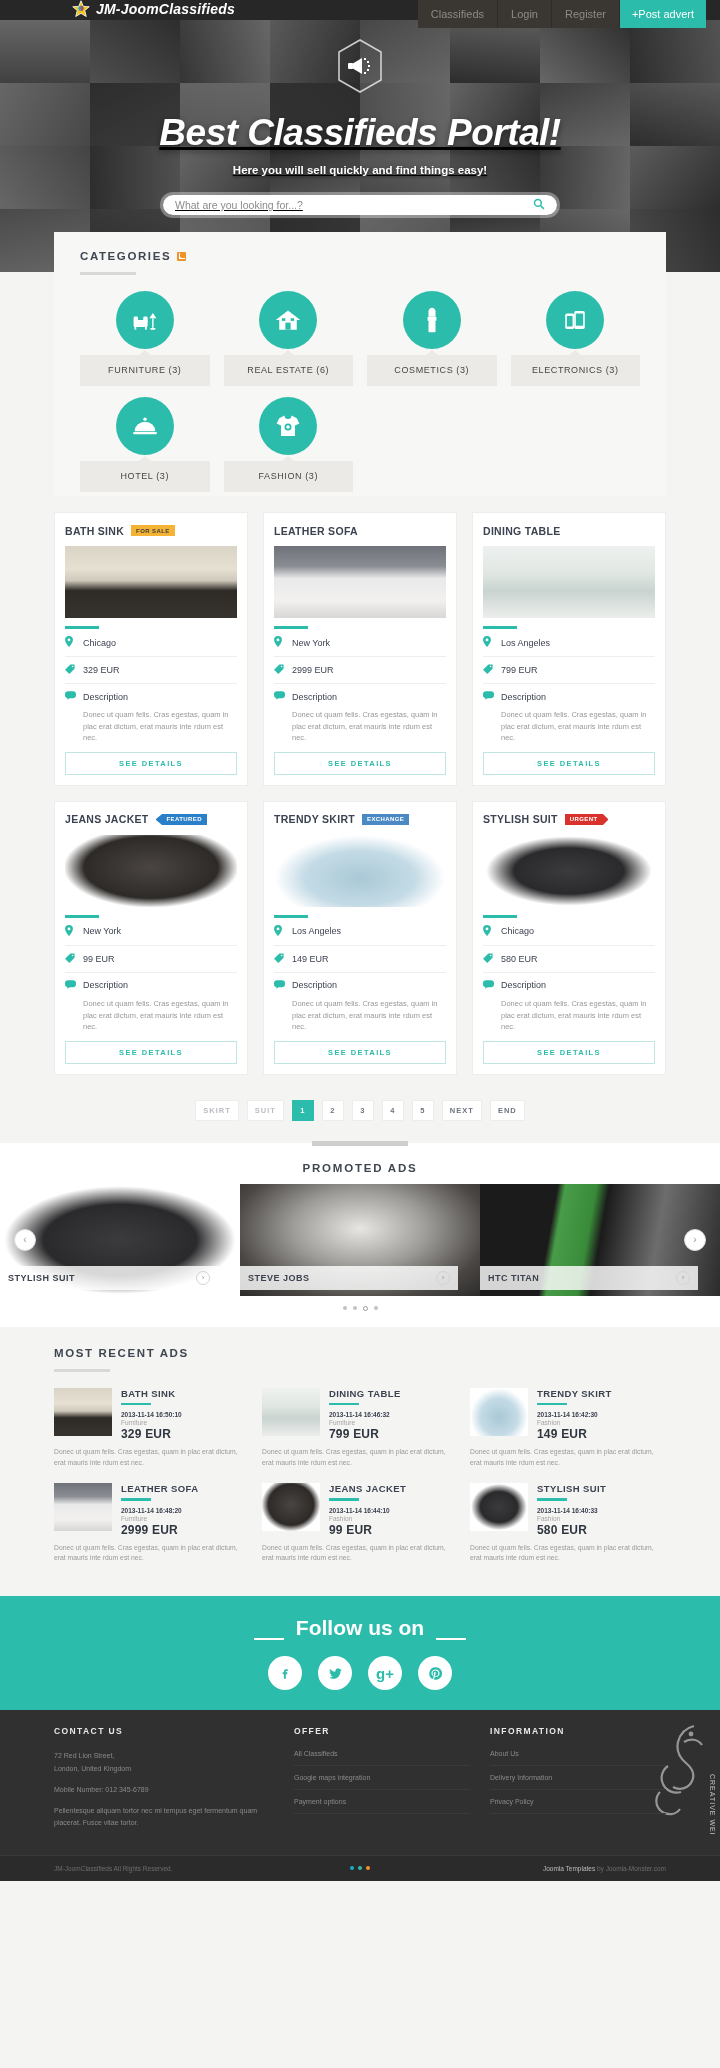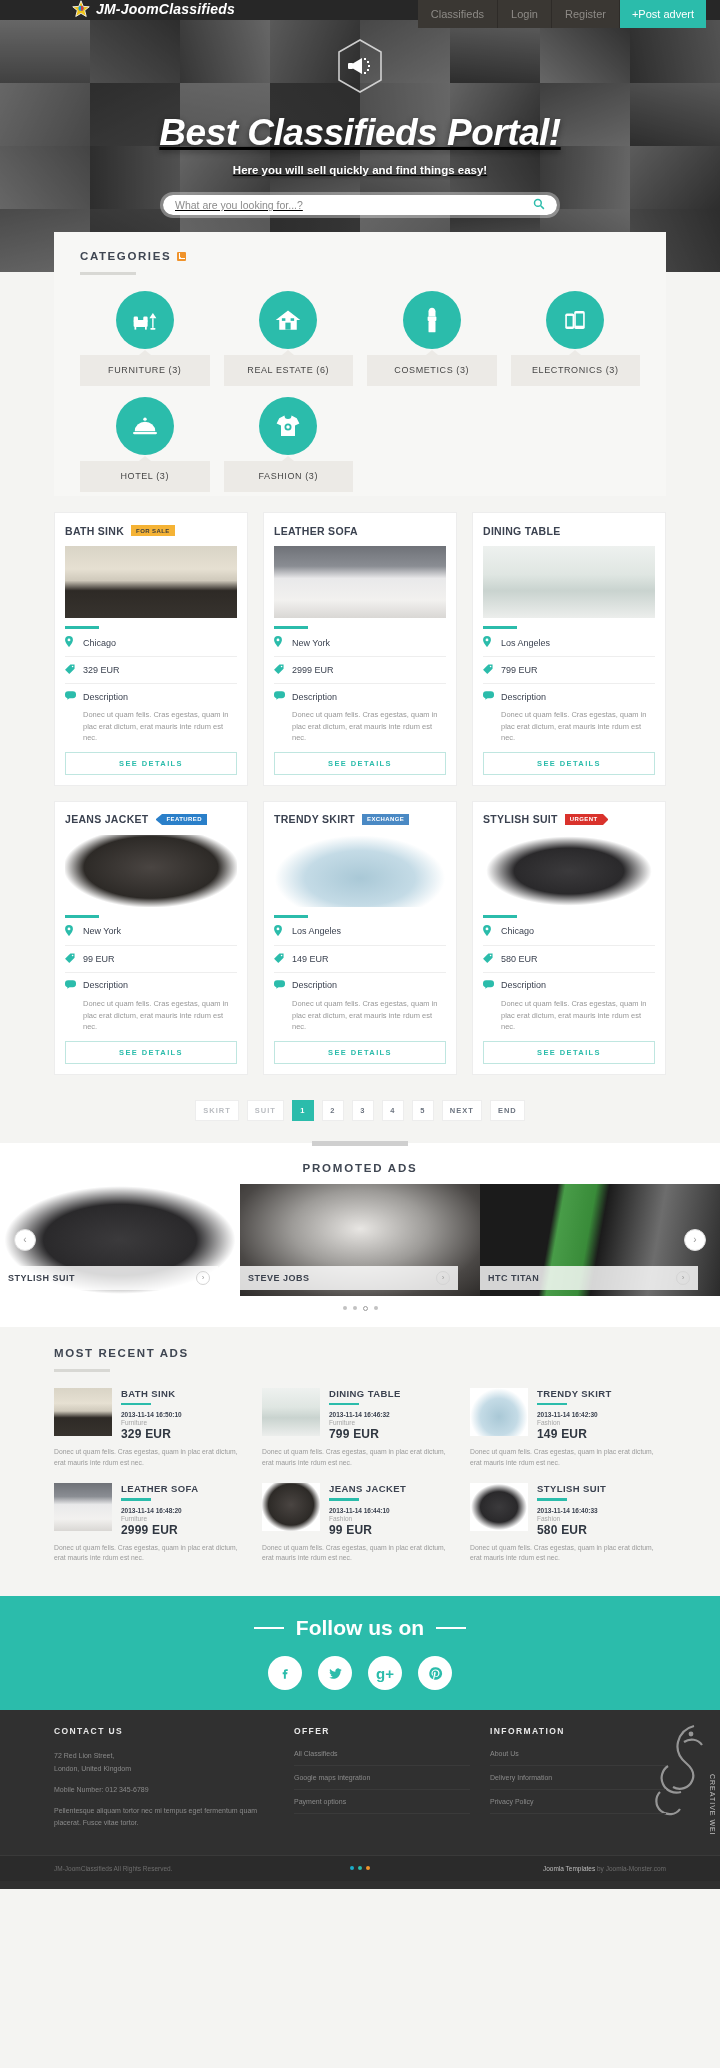--- a/index.html
+++ b/index.html
@@ -225,33 +225,33 @@
   .recent-name { font-size: 9.5px; font-weight: bold; color: #3b4250; letter-spacing: .4px; }
   .recent-rule { width: 30px; height: 2.5px; background: #2bbcab; margin: 4px 0 6px; }
   .recent-date { font-size: 6.5px; color: #3b4250; font-weight: bold; }
   .recent-cat { font-size: 6.5px; color: #a5a5a5; margin: 1px 0 1px; }
   .recent-price { font-size: 12px; font-weight: bold; color: #2f3640; letter-spacing: .2px; }
   .recent-desc { font-size: 6.8px; color: #9b9b9b; line-height: 1.6; padding: 6px 0 10px; }
 
   
   .follow { background: #2bbcab; padding: 20px 0 20px; text-align: center; }
   .follow-title {
-    display: flex; align-items: center; justify-content: center; gap: 12px;
+    display: flex; align-items: flex-end; justify-content: center; gap: 12px;
     color: #fff; font-size: 21px; font-weight: bold; margin-bottom: 16px;
   }
   .follow-title .rule { width: 30px; height: 2px; background: #fff; display: block; }
   .social { display: flex; justify-content: center; gap: 16px; }
   .soc {
     width: 34px; height: 34px; border-radius: 50%; background: #fff;
     display: flex; align-items: center; justify-content: center;
     color: #2bbcab; font-size: 15px; font-weight: bold; text-decoration: none;
   }
 
   
-  .footer { background: #303030; padding: 16px 0 8px; position: relative; overflow: hidden; }
+  .footer { background: #303030; padding: 16px 0 0; position: relative; overflow: hidden; }
   .footer-cols { display: grid; grid-template-columns: 1.25fr 1fr 1fr; gap: 0 20px; padding-bottom: 16px; }
   .f-title {
     color: #e8e8e8; font-size: 8.5px; font-weight: bold; letter-spacing: 1.4px;
     margin-bottom: 14px;
   }
   .f-text { color: #8a8a8a; font-size: 7px; line-height: 1.75; margin-bottom: 9px; }
   .f-link {
     display: block; color: #8a8a8a; font-size: 7px; text-decoration: none;
     padding: 8px 0; border-bottom: 1px solid #3a3a3a;
   }

